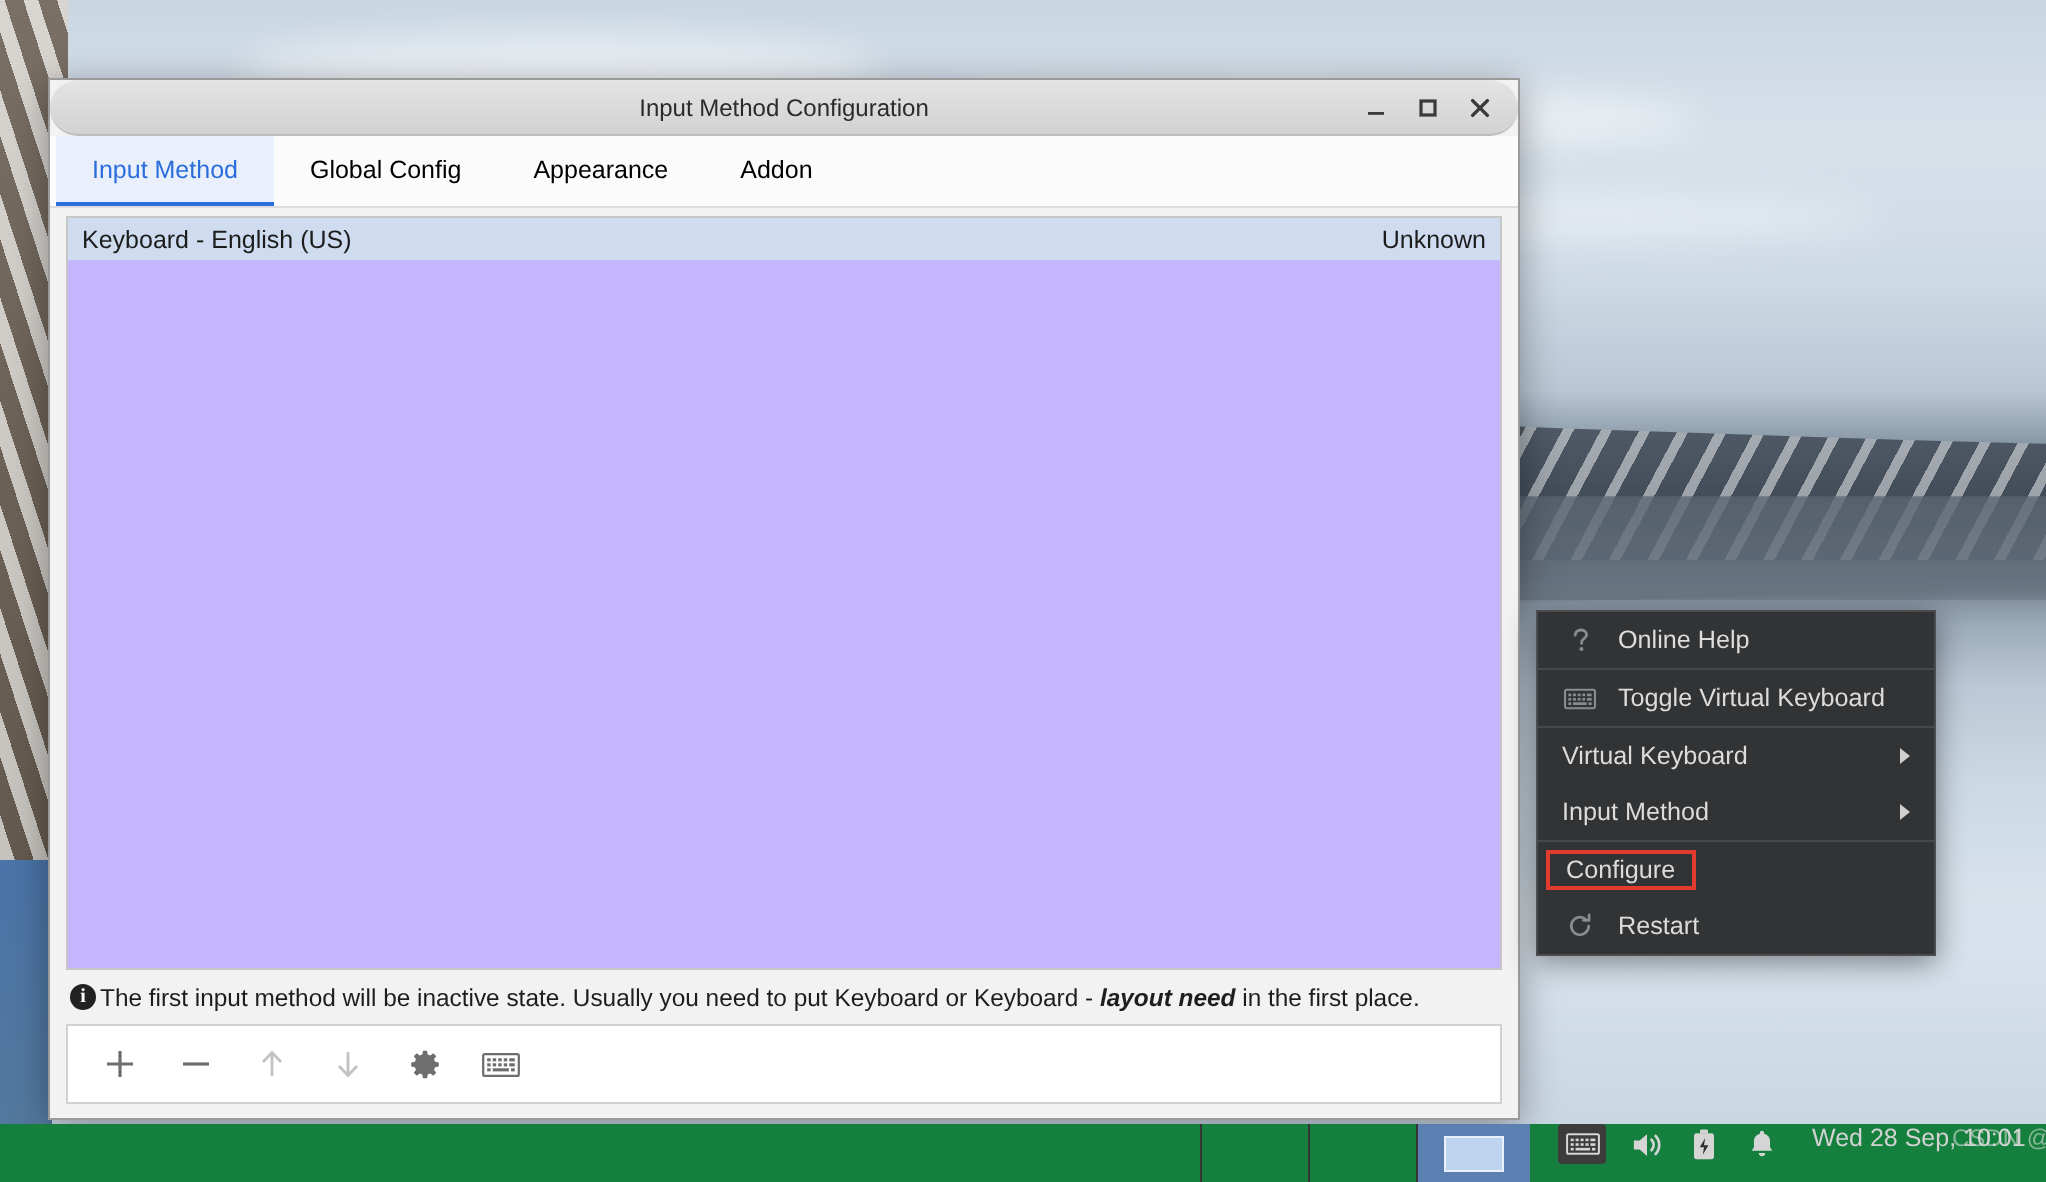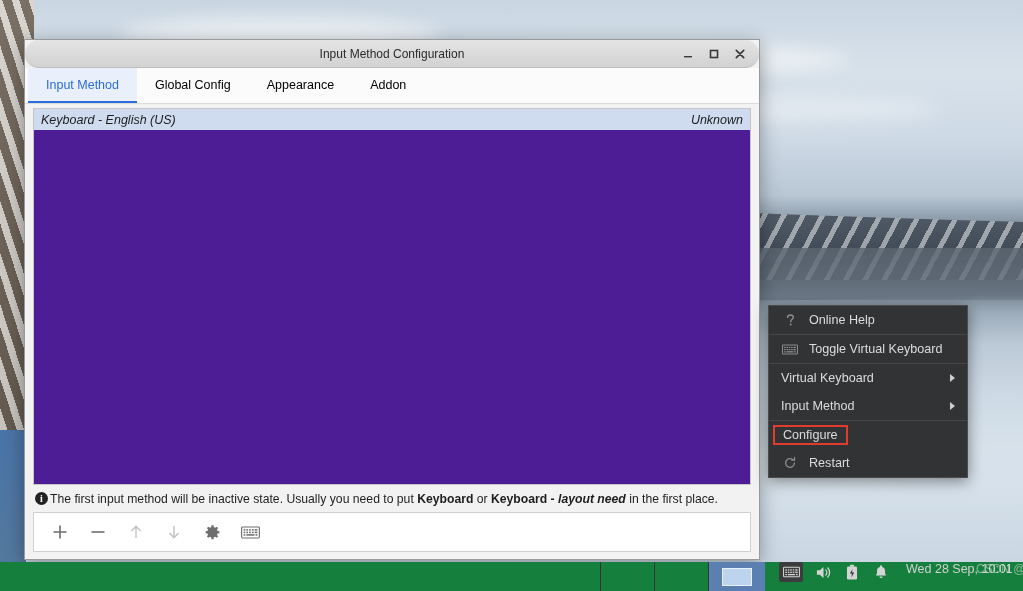--- a/index.html
+++ b/index.html
@@ -159,25 +159,24 @@
 
   .content {
     flex: 1 1 auto;
     padding: 4px 8px 0 8px;
     display: flex; flex-direction: column;
     background: #f2f2f2;
     min-height: 0;
   }
   .imlist {
     flex: 1 1 auto;
-    background: #4c1d95;
+    background: #c4b5fd;
     border: 1px solid #c6c6c6;
     overflow: hidden;
     min-height: 0;
-    font-style: italic;
   }
   .im-row {
     height: 21px;
     background: #cfdcf0;
     display: flex; align-items: center;
     padding: 0 7px;
     font-size: 12.5px; color: #1c1c1c;
     cursor: pointer;
   }
   .im-row .name { flex: 1 1 auto; }
@@ -191,21 +190,21 @@
     flex: 0 0 auto;
   }
   .info-icon {
     width: 13px; height: 13px; border-radius: 50%;
     background: #222; color: #fff;
     font-size: 10px; font-weight: bold;
     display: inline-flex; align-items: center; justify-content: center;
     margin-right: 2px; flex: 0 0 auto;
     font-family: "Liberation Serif", serif;
   }
-  .hint b { font-weight: bold; }
+  .hint b { font-weight: normal; }
   .hint i { font-style: italic; font-weight: bold; }
 
   .toolbar {
     height: 40px;
     background: #ffffff;
     border: 1px solid #d0d0d0;
     display: flex; align-items: center;
     gap: 14px; padding: 0 14px;
     flex: 0 0 auto;
     margin-bottom: 7px;

